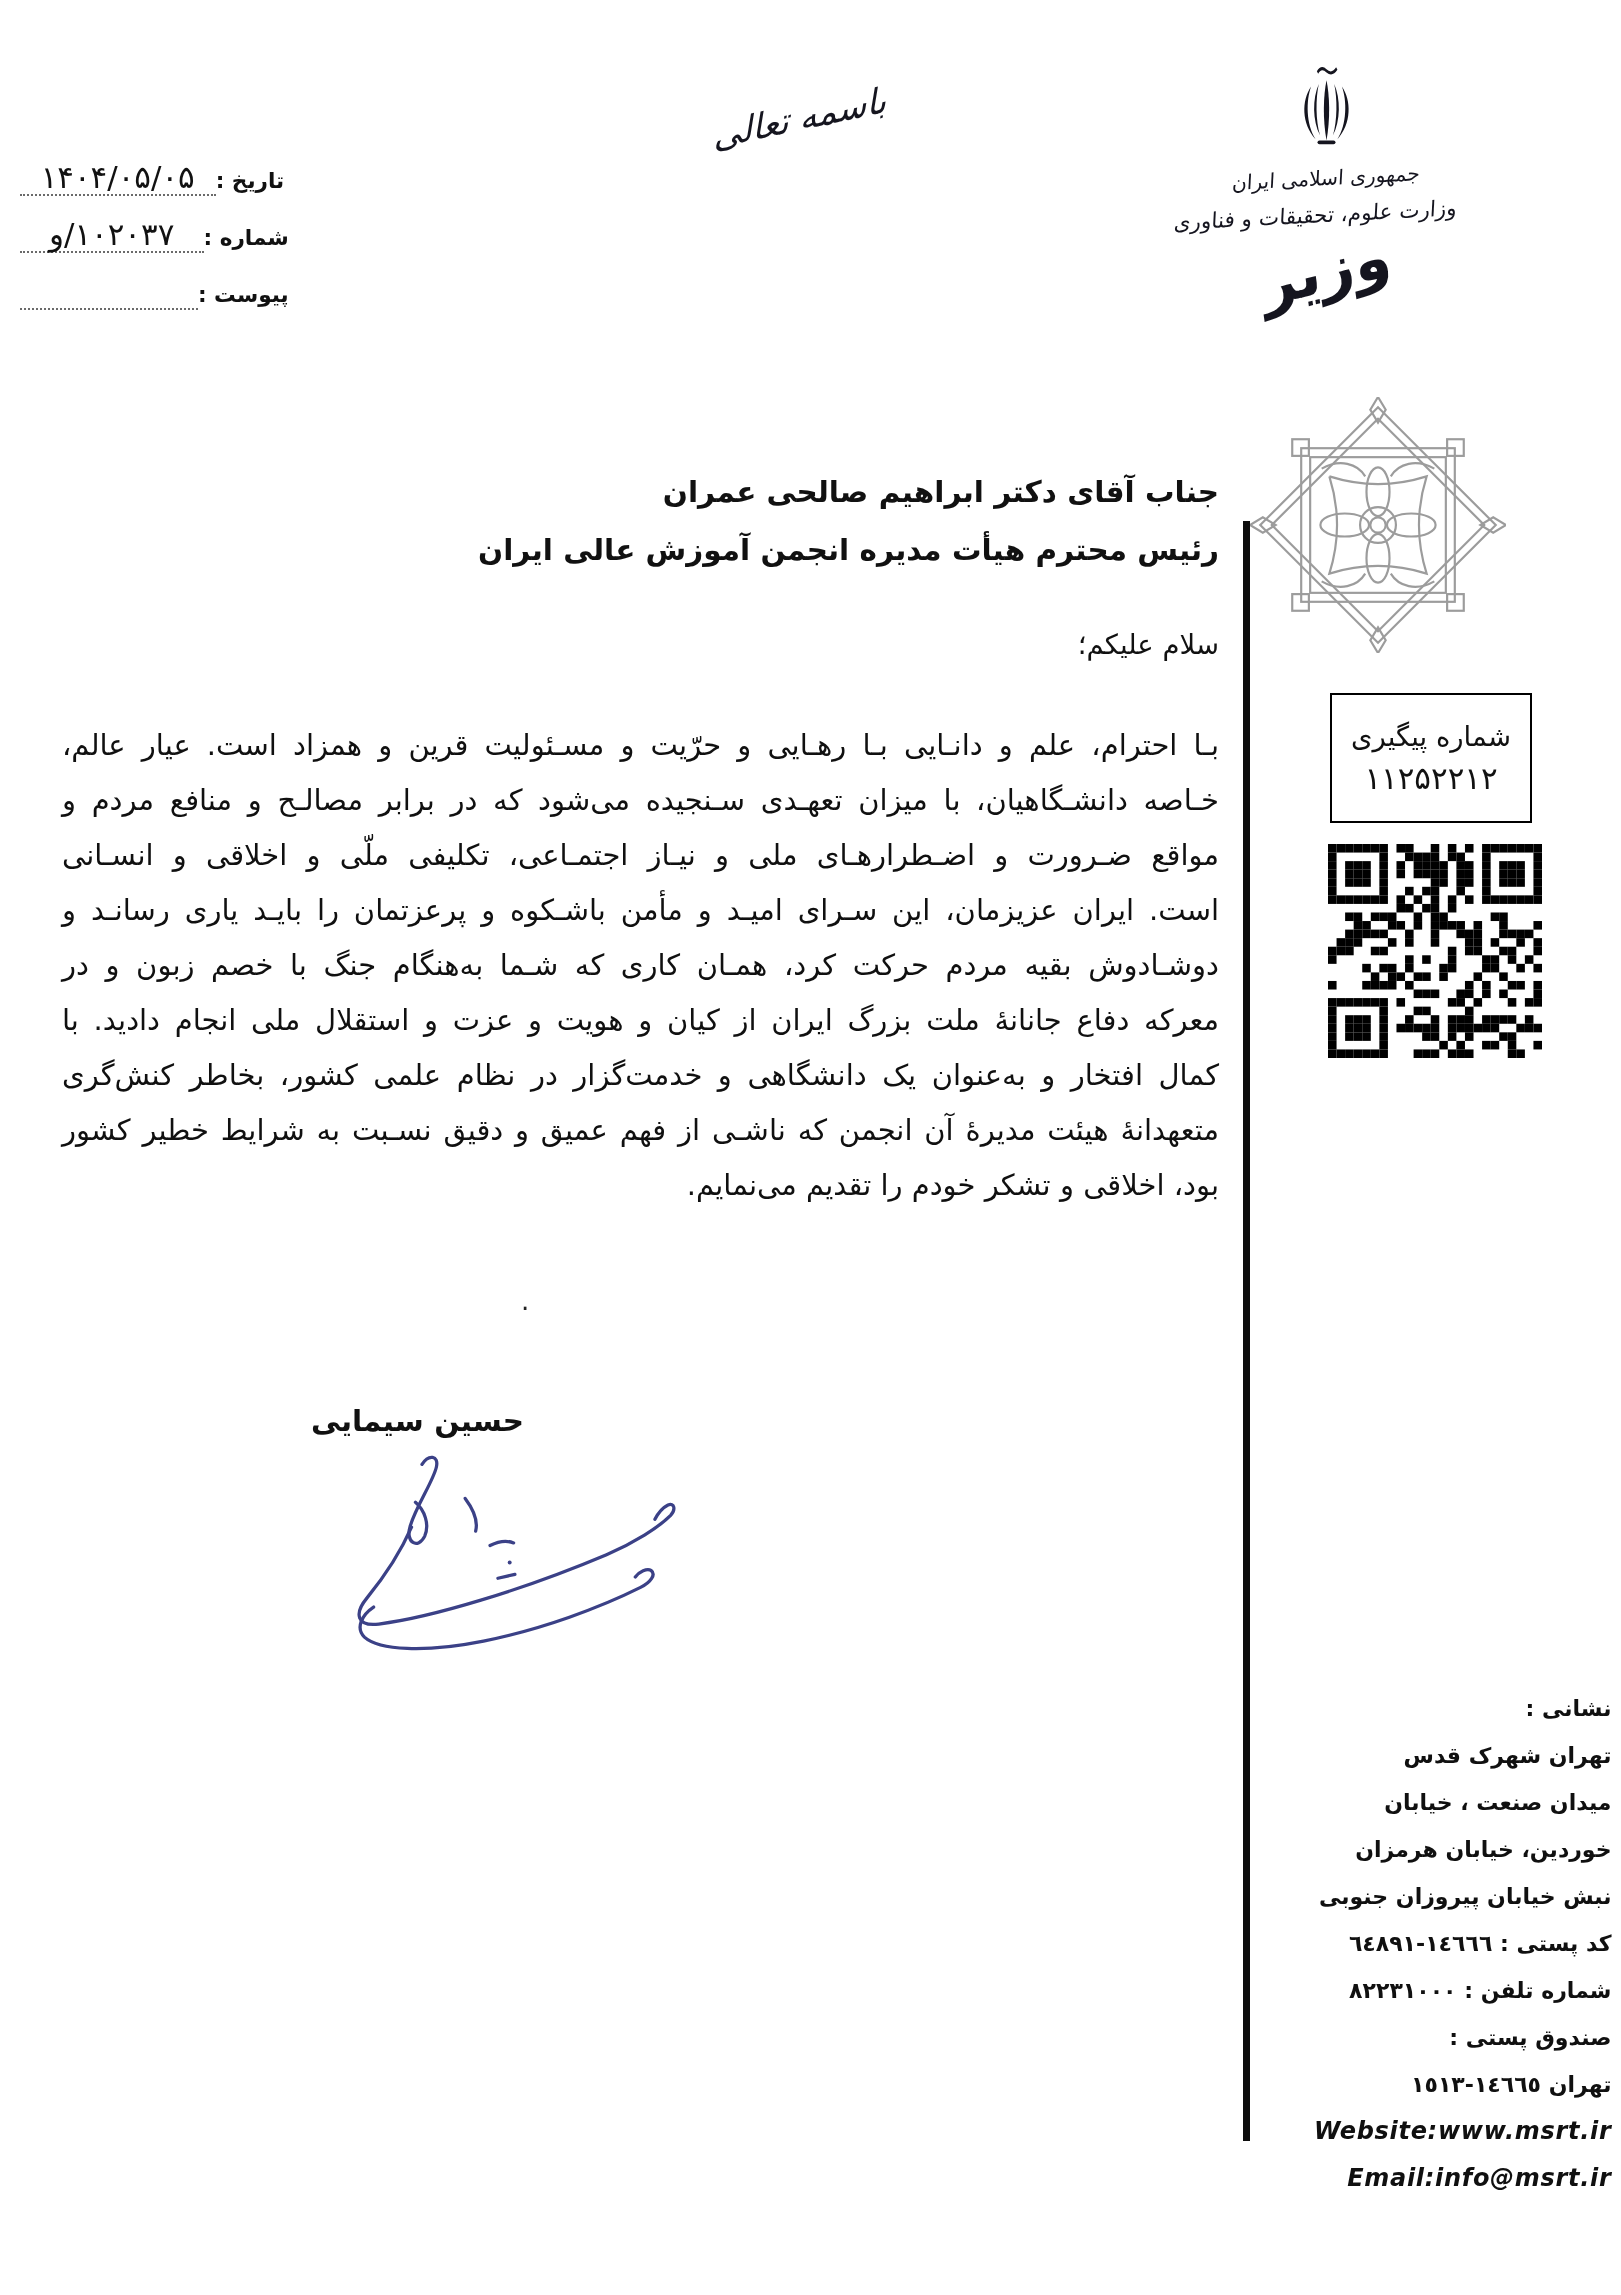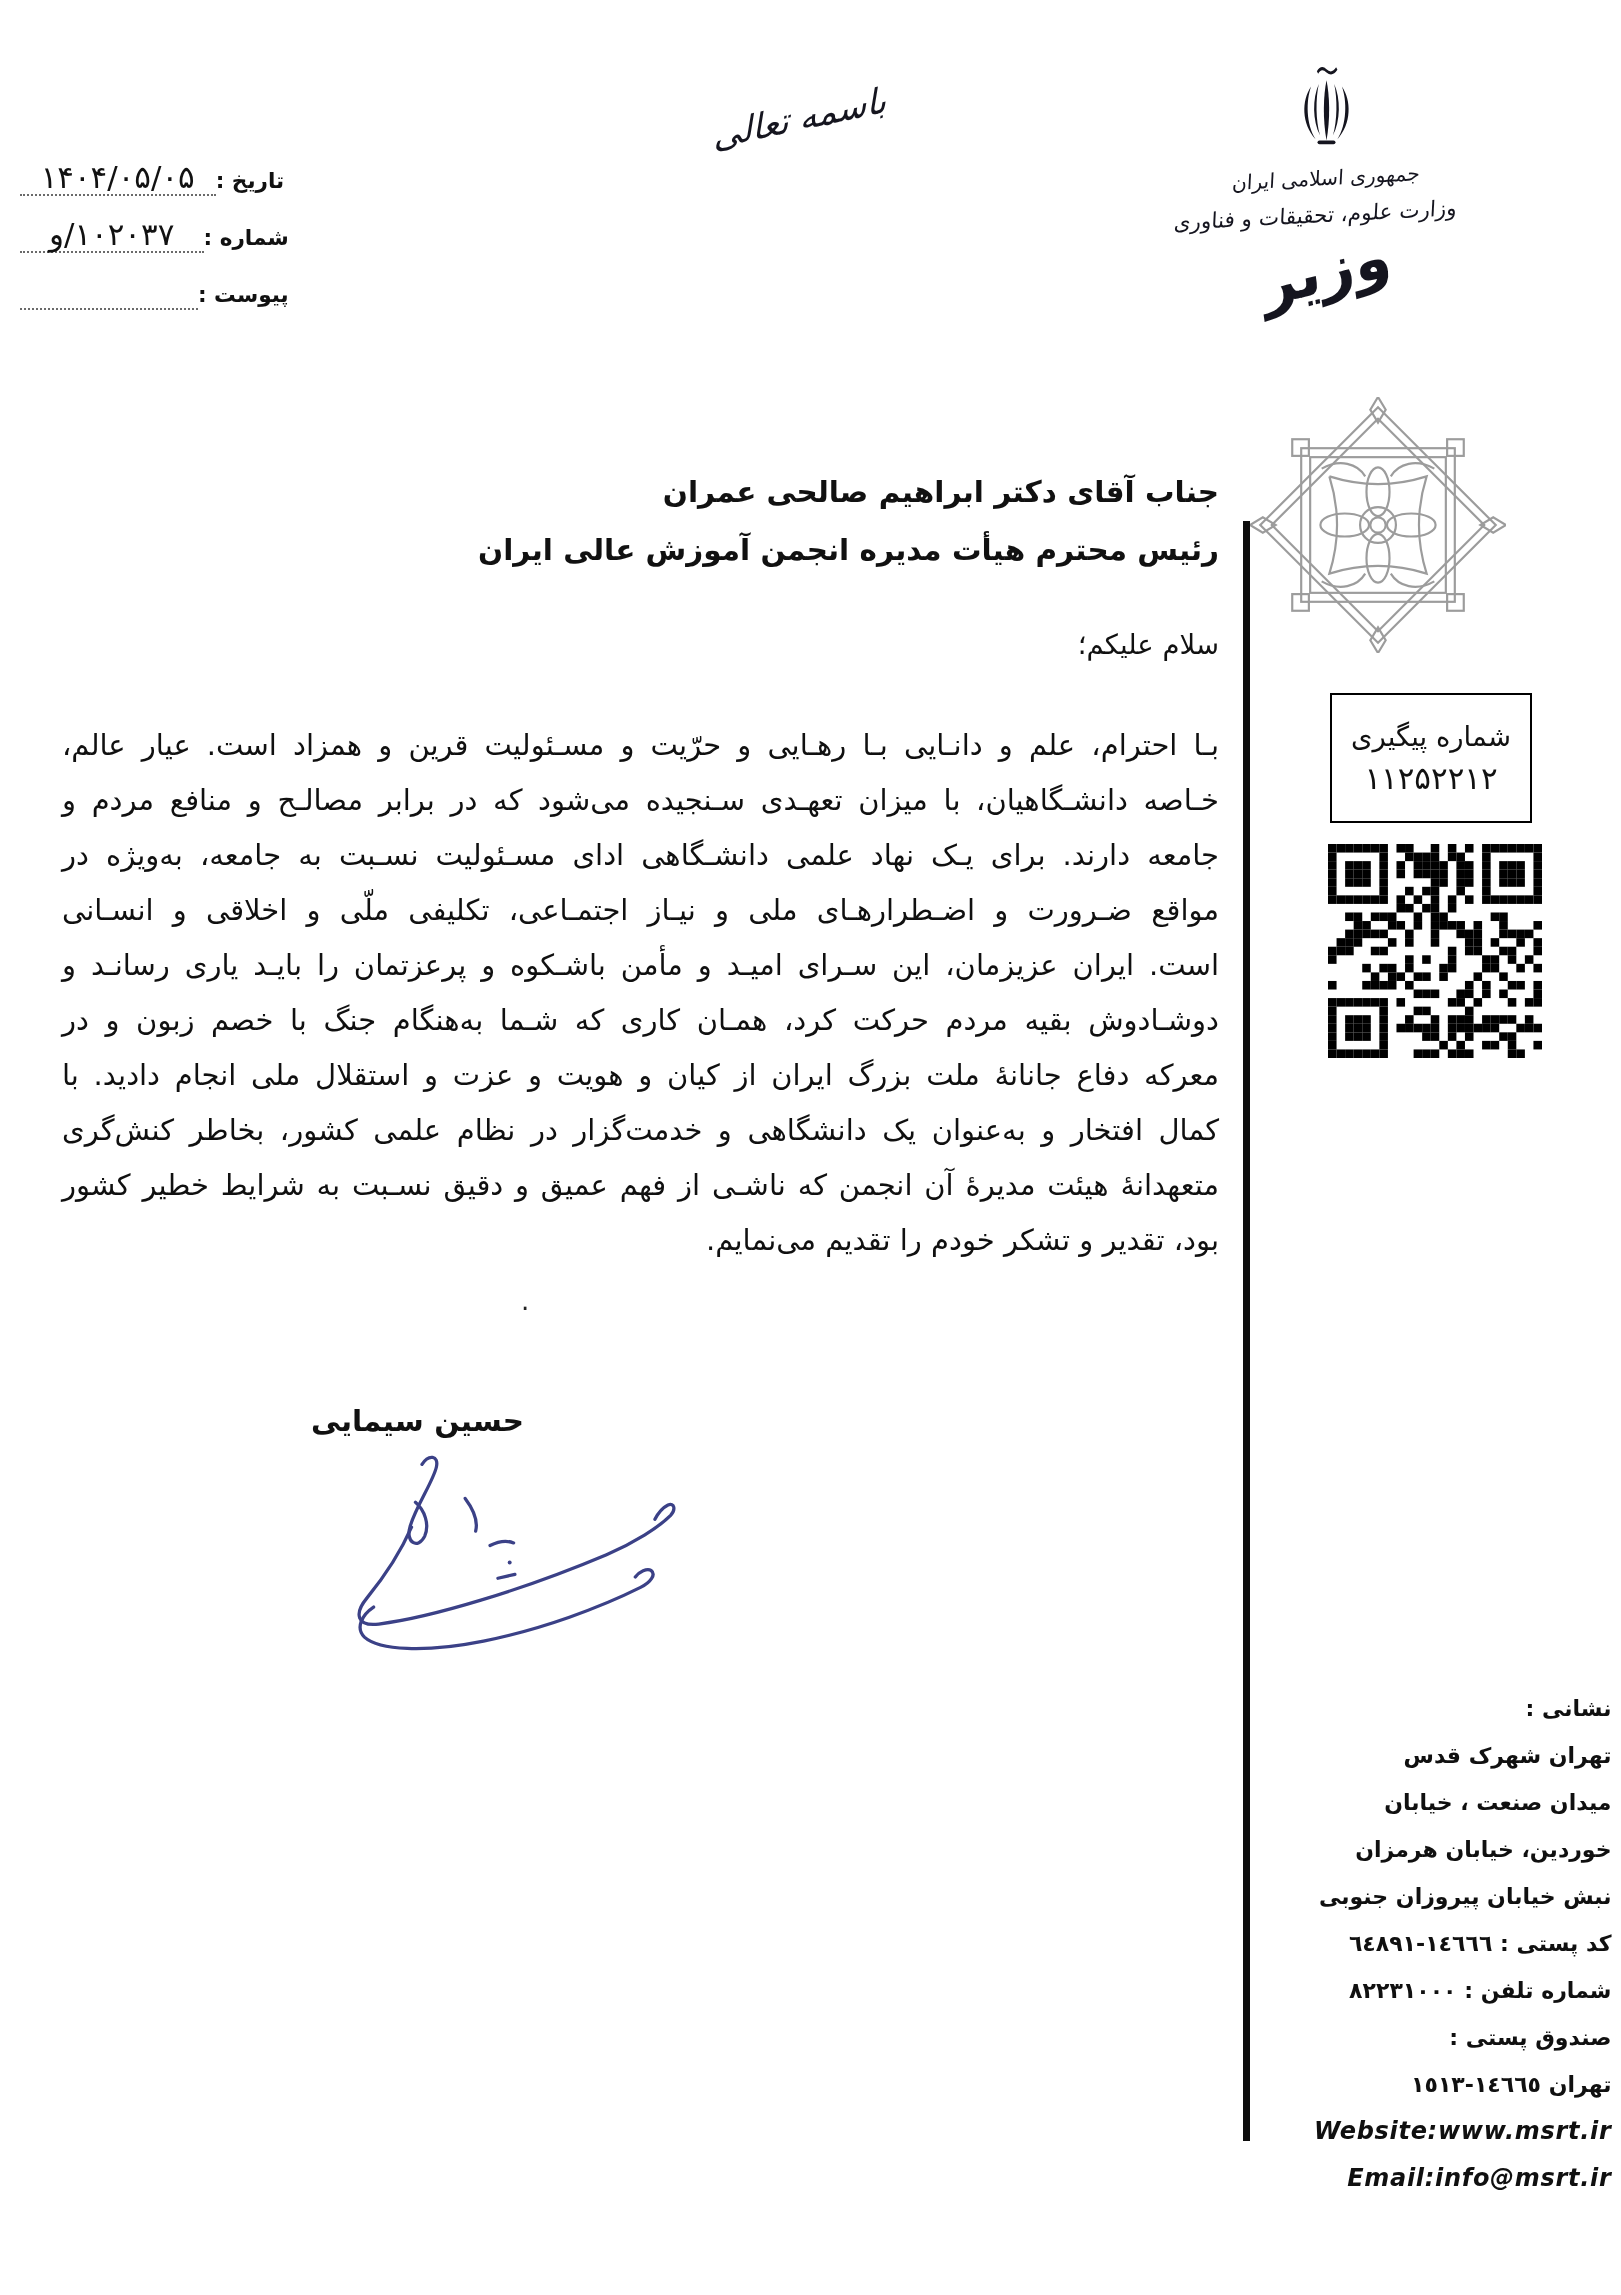--- a/index.html
+++ b/index.html
@@ -135,28 +135,27 @@
   <div class="recipient">
     <div>جناب آقای دکتر ابراهیم صالحی عمران</div>
     <div>رئیس محترم هیأت مدیره انجمن آموزش عالی ایران</div>
   </div>
 
   <div class="greeting">سلام علیکم؛</div>
 
   <div class="body-text">
     <div class="body-line">بـا احترام، علم و دانـایی بـا رهـایی و حرّیت و مسـئولیت قرین و همزاد است. عیار عالم،</div>
     <div class="body-line">خـاصه دانشـگاهیان، با میزان تعهـدی سـنجیده می‌شود که در برابر مصالـح و منافع مردم و</div>
-    <div class="body-line">جامعه دارند. برای یـک نهاد علمی دانشـگاهی ادای مسـئولیت نسـبت به جامعه، به‌ویژه در</div>
     <div class="body-line">مواقع ضـرورت و اضـطرارهـای ملی و نیـاز اجتمـاعی، تکلیفی ملّی و اخلاقی و انسـانی</div>
     <div class="body-line">است. ایران عزیزمان، این سـرای امیـد و مأمن باشـکوه و پرعزتمان را بایـد یاری رسانـد و</div>
     <div class="body-line">دوشـادوش بقیه مردم حرکت کرد، همـان کاری که شـما به‌هنگام جنگ با خصم زبون و در</div>
     <div class="body-line">معرکه دفاع جانانۀ ملت بزرگ ایران از کیان و هویت و عزت و استقلال ملی انجام دادید. با</div>
     <div class="body-line">کمال افتخار و به‌عنوان یک دانشگاهی و خدمت‌گزار در نظام علمی کشور، بخاطر کنش‌گری</div>
     <div class="body-line">متعهدانۀ هیئت مدیرۀ آن انجمن که ناشـی از فهم عمیق و دقیق نسـبت به شرایط خطیر کشور</div>
-    <div class="body-line last">بود، تقدیر و تشکر خودم را تقدیم می‌نمایم.</div>
+    <div class="body-line last">بود، اخلاقی و تشکر خودم را تقدیم می‌نمایم.</div>
   </div>
 
   <div class="trailing-period">.</div>
 
   <div class="tracking-box">
     <div class="tracking-label">شماره پیگیری</div>
     <div class="tracking-number">۱۱۲۵۲۲۱۲</div>
   </div>
 
   <div class="qr" id="qr">

